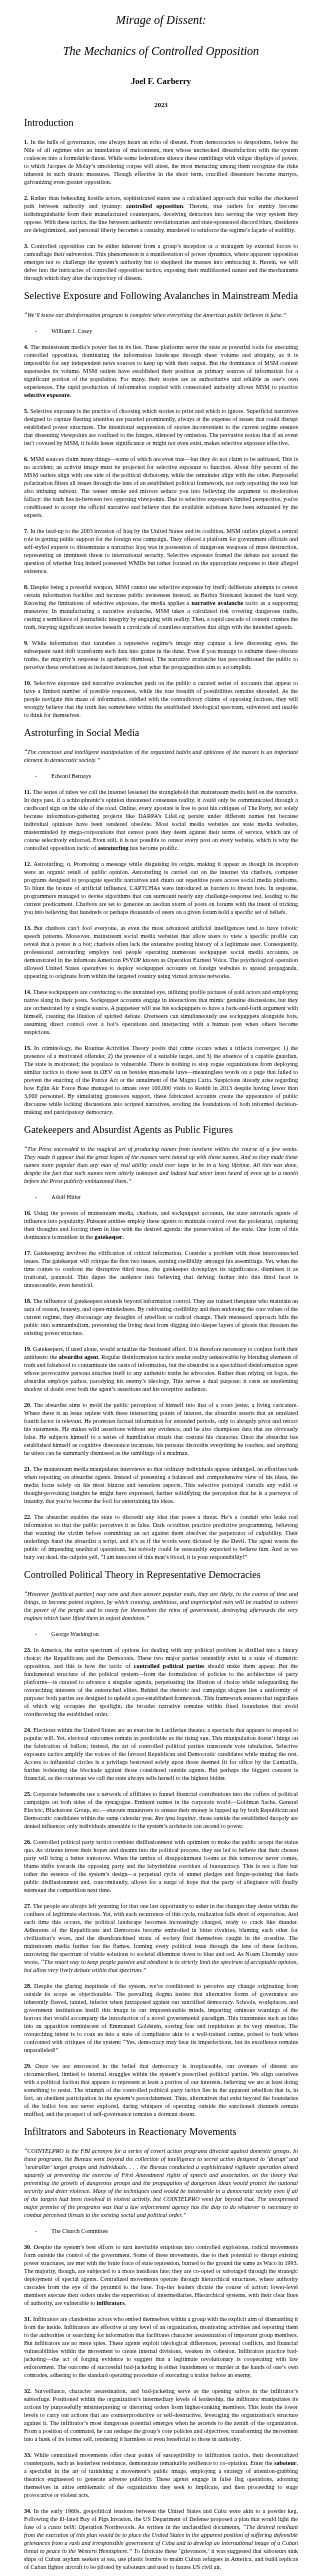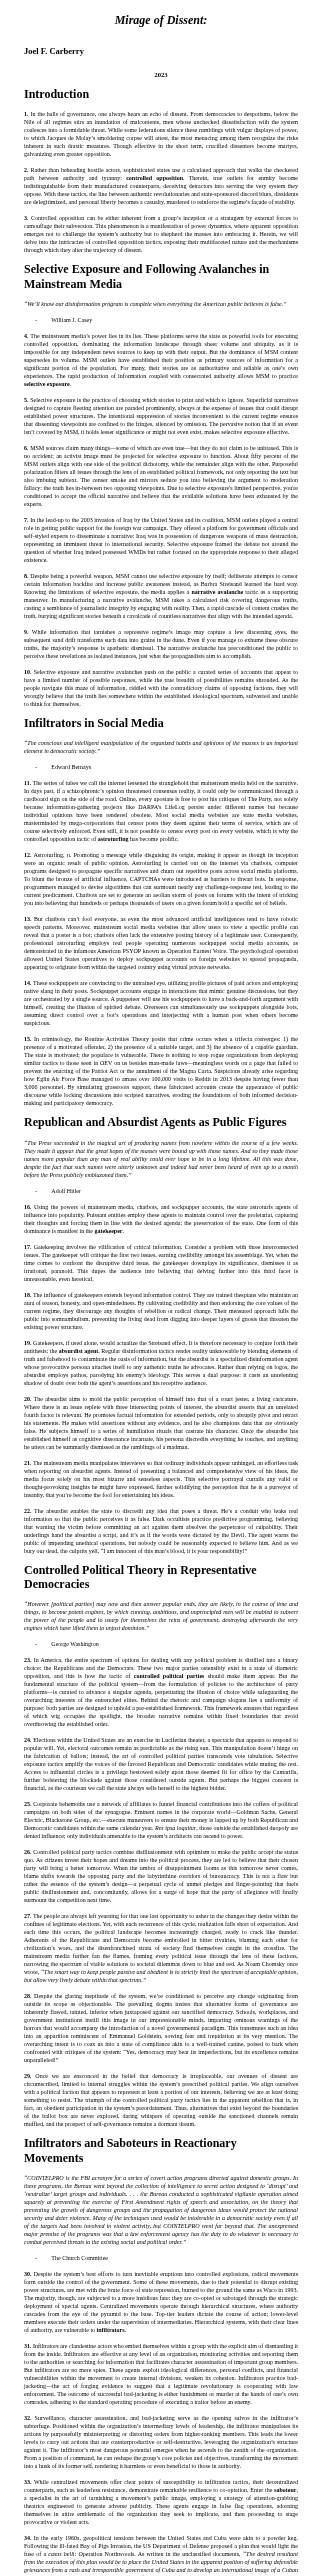--- a/index.html
+++ b/index.html
@@ -8,90 +8,91 @@
     box-sizing: border-box;
     width: 325px;
     min-height: 3158px;
     background: #ffffff;
     color: #000000;
     padding: 13.4px 27px 20.6px 24px;
     font-family: "Liberation Serif", "DejaVu Serif", serif;
   }
   .title {
     text-align: center;
-    font-weight: bold;
+    font-weight: normal;
     font-style: italic;
     font-size: 12px;
     line-height: 1.18;
     margin: 0;
   }
   .title2 { margin-top: 16px; }
   .author {
-    text-align: left;
+    text-align: center;
     font-weight: bold;
     font-size: 8.5px;
     line-height: 1.15;
     margin-top: 19.6px;
   }
   .year {
     text-align: center;
     font-weight: bold;
     font-size: 6.7px;
     line-height: 1.15;
     margin-top: 14px;
   }
   h2 {
-    font-size: 12px;
-    font-weight: bold;
+    font-size: 10px;
+    font-weight: normal;
     line-height: 1.2;
     margin: 8.2px 0 8.8px 0;
   }
   p {
     font-size: 6px;
     line-height: 8px;
     margin: 8px 0;
     text-align: justify;
   }
   p.quote { font-style: italic; }
   p.attribution { text-align: left; padding-left: 11.3px; }
   .attr-name { margin-left: 14px; }
   .b { font-weight: bold; }
   .i { font-style: italic; }
 </style>
 </head>
 <body>
 
 <div class="page">
   <div class="title">Mirage of Dissent:</div>
+  <div class="title title2">The Mechanics of Controlled Opposition</div>
   <div class="author">Joel F. Carberry</div>
   <div class="year">2023</div>
   <div>
       <h2>Introduction</h2>
       <p class="para"><span class="b">1.</span><span> In the halls of governance, one always hears an echo of dissent. From democracies to despotisms, below the Nile of all regimes stirs an inundation of malcontents, men whose unchecked dissatisfaction with the system coalesces into a formidable threat. While some federations silence these rumblings with vulgar displays of power, to which Jacques de Molay’s smoldering corpse will attest, the most menacing among them recognize the risks inherent in such drastic measures. Though effective in the short term, crucified dissenters become martyrs, galvanizing even greater opposition.</span></p>
       <p class="para"><span class="b">2.</span><span> Rather than beheading hostile actors, sophisticated states use a calculated approach that walks the checkered path between authority and tyranny: </span><span class="b">controlled opposition</span><span>. Therein, true outlets for enmity become indistinguishable from their manufactured counterparts, deceiving detractors into serving the very system they oppose. With these tactics, the line between authentic revolutionaries and state-sponsored discord blurs, dissidents are delegitimized, and personal liberty becomes a casualty, murdered to reinforce the regime’s façade of stability.</span></p>
       <p class="para"><span class="b">3.</span><span> Controlled opposition can be either inherent from a group’s inception or a stratagem by external forces to camouflage their subversion. This phenomenon is a manifestation of power dynamics, where apparent opposition emerges not to challenge the system’s authority but to shepherd the masses into embracing it. Herein, we will delve into the intricacies of controlled opposition tactics, exposing their multifaceted nature and the mechanisms through which they alter the trajectory of dissent.</span></p>
       <h2>Selective Exposure and Following Avalanches in Mainstream Media</h2>
       <p class="quote"><span>“We’ll know our disinformation program is complete when everything the American public believes is false.”</span></p>
       <p class="attribution"><span>-</span><span class="attr-name">William J. Casey</span></p>
       <p class="para"><span class="b">4.</span><span> The mainstream media’s power lies in its lies. These platforms serve the state as powerful tools for executing controlled opposition, dominating the information landscape through sheer volume and ubiquity, as it is impossible for any independent news sources to keep up with their output. But the dominance of MSM content supersedes its volume. MSM outlets have established their position as primary sources of information for a significant portion of the population. For many, their stories are as authoritative and reliable as one’s own experiences. The rapid production of information coupled with consecrated authority allows MSM to practice </span><span class="b">selective exposure</span><span>.</span></p>
       <p class="para"><span class="b">5.</span><span> Selective exposure is the practice of choosing which stories to print and which to ignore. Superficial narratives designed to capture fleeting attention are paraded prominently, always at the expense of issues that could disrupt established power structures. The intentional suppression of stories inconvenient to the current regime ensures that dissenting viewpoints are confined to the fringes, silenced by omission. The pervasive notion that if an event isn’t covered by MSM, it holds lesser significance or might not even exist, makes selective exposure effective.</span></p>
       <p class="para"><span class="b">6.</span><span> MSM sources claim many things—some of which are even true—but they do not claim to be unbiased. This is no accident; an activist image must be projected for selective exposure to function. About fifty percent of the MSM outlets align with one side of the political dichotomy, while the remainder align with the other. Purposeful polarization filters all issues through the lens of an established political framework, not only reporting the text but also imbuing subtext. The censer smoke and mirrors seduce you into believing the argument to moderation fallacy: the truth lies in-between two opposing viewpoints. Due to selective exposure's limited perspective, you're conditioned to accept the official narrative and believe that the available solutions have been exhausted by the experts.</span></p>
       <p class="para"><span class="b">7.</span><span> In the lead-up to the 2003 invasion of Iraq by the United States and its coalition, MSM outlets played a central role in getting public support for the foreign war campaign. They offered a platform for government officials and self-styled experts to disseminate a narrative: Iraq was in possession of dangerous weapons of mass destruction, representing an imminent threat to international security. Selective exposure framed the debate not around the question of whether Iraq indeed possessed WMDs but rather focused on the appropriate response to their alleged existence.</span></p>
       <p class="para"><span class="b">8.</span><span> Despite being a powerful weapon, MSM cannot use selective exposure by itself; deliberate attempts to censor certain information backfire and increase public awareness instead, as Barbra Streisand learned the hard way. Knowing the limitations of selective exposure, the media applies a </span><span class="b">narrative avalanche</span><span> tactic as a supporting maneuver. In manufacturing a narrative avalanche, MSM takes a calculated risk covering dangerous truths, casting a semblance of journalistic integrity by engaging with reality. Then, a rapid cascade of content crushes the truth, burying significant stories beneath a cavalcade of countless narratives that align with the intended agenda.</span></p>
       <p class="para"><span class="b">9.</span><span> While information that tarnishes a repressive regime’s image may capture a few discerning eyes, the subsequent sand drift transforms such data into grains in the dune. Even if you manage to exhume these obscure truths, the majority’s response is apathetic dismissal. The narrative avalanche has preconditioned the public to perceive these revelations as isolated instances, just what the propagandists aim to accomplish.</span></p>
       <p class="para"><span class="b">10.</span><span> Selective exposure and narrative avalanches push on the public a curated series of accounts that appear to have a limited number of possible responses, while the true breadth of possibilities remains shrouded. As the people navigate this maze of information, riddled with the contradictory claims of opposing factions, they will wrongly believe that the truth lies somewhere within the established ideological spectrum, subverted and unable to think for themselves.</span></p>
-      <h2>Infiltrators in Social Media</h2>
+      <h2>Astroturfing in Social Media</h2>
       <p class="quote"><span>“The conscious and intelligent manipulation of the organized habits and opinions of the masses is an important element in democratic society.”</span></p>
       <p class="attribution"><span>-</span><span class="attr-name">Edward Bernays</span></p>
       <p class="para"><span class="b">11.</span><span> The series of tubes we call the internet lessened the stranglehold that mainstream media held on the narrative. In days past, if a schizophrenic’s opinion threatened consensus reality, it could only be communicated through a cardboard sign on the side of the road. Online, every apostate is free to post his critiques of The Party, not solely because information-gathering projects like DARPA’s LifeLog persist under different names but because individual opinions have been rendered obsolete. Most social media websites are state media websites, masterminded by mega-corporations that censor posts they deem against their terms of service, which are of course selectively enforced. Even still, it is not possible to censor every post on every website, which is why the controlled opposition tactic of </span><span class="b">astroturfing</span><span> has become prolific.</span></p>
       <p class="para"><span class="b">12.</span><span> Astroturfing, </span><span class="i">n.</span><span> Promoting a message while disguising its origin, making it appear as though its inception were an organic result of public opinion. Astroturfing is carried out on the internet via chatbots, computer programs designed to propagate specific narratives and churn out repetitive posts across social media platforms. To blunt the bronze of artificial influence, CAPTCHAs were introduced as barriers to thwart bots. In response, programmers managed to devise algorithms that can surmount nearly any challenge-response test, leading to the current predicament. Chatbots are set to generate an aeolian storm of posts on forums with the intent of tricking you into believing that hundreds or perhaps thousands of users on a given forum hold a specific set of beliefs.</span></p>
       <p class="para"><span class="b">13.</span><span> But chatbots can’t fool everyone, as even the most advanced artificial intelligences tend to have robotic speech patterns. Moreover, mainstream social media websites that allow users to view a specific profile can reveal that a poster is a bot; chatbots often lack the extensive posting history of a legitimate user. Consequently, professional astroturfing employs real people operating numerous sockpuppet social media accounts, as demonstrated in the infamous American PSYOP known as Operation Earnest Voice. The psychological operation allowed United States operatives to deploy sockpuppet accounts on foreign websites to spread propaganda, appearing to originate from within the targeted country using virtual private networks.</span></p>
       <p class="para"><span class="b">14.</span><span> These sockpuppets are convincing to the untrained eye, utilizing profile pictures of paid actors and employing native slang in their posts. Sockpuppet accounts engage in interactions that mimic genuine discussions, but they are orchestrated by a single source. A puppeteer will use his sockpuppets to have a back-and-forth argument with himself, creating the illusion of spirited debate. Overseers can simultaneously use sockpuppets alongside bots, assuming direct control over a bot’s operations and interjecting with a human post when others become suspicious.</span></p>
       <p class="para"><span class="b">15.</span><span> In criminology, the Routine Activities Theory posits that crime occurs when a trifecta converges: 1) the presence of a motivated offender, 2) the presence of a suitable target, and 3) the absence of a capable guardian. The state is motivated; the populace is vulnerable. There is nothing to stop rogue organizations from deploying similar tactics to those seen in OEV on us besides man-made laws—meaningless words on a page that failed to prevent the enacting of the Patriot Act or the annulment of the Magna Carta. Suspicions already arise regarding how Eglin Air Force Base managed to amass over 100,000 visits to Reddit in 2013 despite having fewer than 3,000 personnel. By simulating grassroots support, these fabricated accounts create the appearance of public discourse while locking discussions into scripted narratives, eroding the foundations of both informed decision-making and participatory democracy.</span></p>
-      <h2>Republican and Absurdist Agents as Public Figures</h2>
+      <h2>Gatekeepers and Absurdist Agents as Public Figures</h2>
       <p class="quote"><span>“The Press succeeded in the magical art of producing names from nowhere within the course of a few weeks. They made it appear that the great hopes of the masses were bound up with those names. And so they made those names more popular than any man of real ability could ever hope to be in a long lifetime. All this was done, despite the fact that such names were utterly unknown and indeed had never been heard of even up to a month before the Press publicly emblazoned them.”</span></p>
       <p class="attribution"><span>-</span><span class="attr-name">Adolf Hitler</span></p>
       <p class="para"><span class="b">16.</span><span> Using the powers of mainstream media, chatbots, and sockpuppet accounts, the state astroturfs agents of influence into popularity. Puissant entities employ these agents to maintain control over the proletariat, capturing their thoughts and forcing them in line with the desired agenda: the preservation of the state. One form of this dominance is manifest in the </span><span class="b">gatekeeper</span><span>.</span></p>
       <p class="para"><span class="b">17.</span><span> Gatekeeping involves the vilification of critical information. Consider a problem with three interconnected issues. The gatekeeper will critique the first two issues, earning credibility amongst his assemblage. Yet, when the time comes to confront the disruptive third issue, the gatekeeper downplays its significance, dismisses it as irrational, paranoid. This dupes the audience into believing that delving further into this third facet is unreasonable, even heretical.</span></p>
       <p class="para"><span class="b">18.</span><span> The influence of gatekeepers extends beyond information control. They are trained thespians who maintain an aura of reason, honesty, and open-mindedness. By cultivating credibility and then endorsing the core values of the current regime, they discourage any thoughts of rebellion or radical change. Their measured approach lulls the public into somnambulism, preventing the living dead from digging into deeper layers of gnosis that threaten the existing power structure.</span></p>
       <p class="para"><span class="b">19.</span><span> Gatekeepers, if used alone, would actualize the Streisand effect. It is therefore necessary to conjure forth their antithesis: the </span><span class="b">absurdist agent</span><span>. Regular disinformation tactics render reality unknowable by blending elements of truth and falsehood to contaminate the oasis of information, but the absurdist is a specialized disinformation agent whose provocative persona attaches itself to any authentic truths he advocates. Rather than relying on logos, the absurdist employs pathos, parodying his enemy’s ideology. This serves a dual purpose: it casts an unrelenting shadow of doubt over both the agent’s assertions and his receptive audience.</span></p>
       <p class="para"><span class="b">20.</span><span> The absurdist aims to mold the public perception of himself into that of a court jester, a living caricature. Where there is an issue replete with three intersecting points of interest, the absurdist asserts that an unrelated fourth factor is relevant. He promotes factual information for extended periods, only to abruptly pivot and retract his statements. He makes wild assertions without any evidence, and he also champions data that are obviously false. He subjects himself to a series of humiliation rituals that castrate his character. Once the absurdist has established himself as cognitive dissonance incarnate, his persona discredits everything he touches, and anything he utters can be summarily dismissed as the ramblings of a madman.</span></p>
       <p class="para"><span class="b">21.</span><span> The mainstream media manipulates interviews so that ordinary individuals appear unhinged, an effortless task when reporting on absurdist agents. Instead of presenting a balanced and comprehensive view of his ideas, the media focus solely on his most bizarre and senseless aspects. This selective portrayal curtails any valid or thought-provoking insights he might have expressed, further solidifying the perception that he is a purveyor of insanity, that you’re become the fool for entertaining his ideas.</span></p>
       <p class="para"><span class="b">22.</span><span> The absurdist enables the state to discredit any idea that poses a threat. He’s a conduit who leaks real information so that the public perceives it as false. Dark occultists practice predictive programming, believing that warning the victim before committing an act against them absolves the perpetrator of culpability. Their underlings hand the absurdist a script, and it’s as if the words were dictated by the Devil. The agent warns the public of impending unethical operations, but nobody could be reasonably expected to believe him. And as we bury our dead, the culprits yell, “I am innocent of this man’s blood, it is your responsibility!”</span></p>
       <h2>Controlled Political Theory in Representative Democracies</h2>

